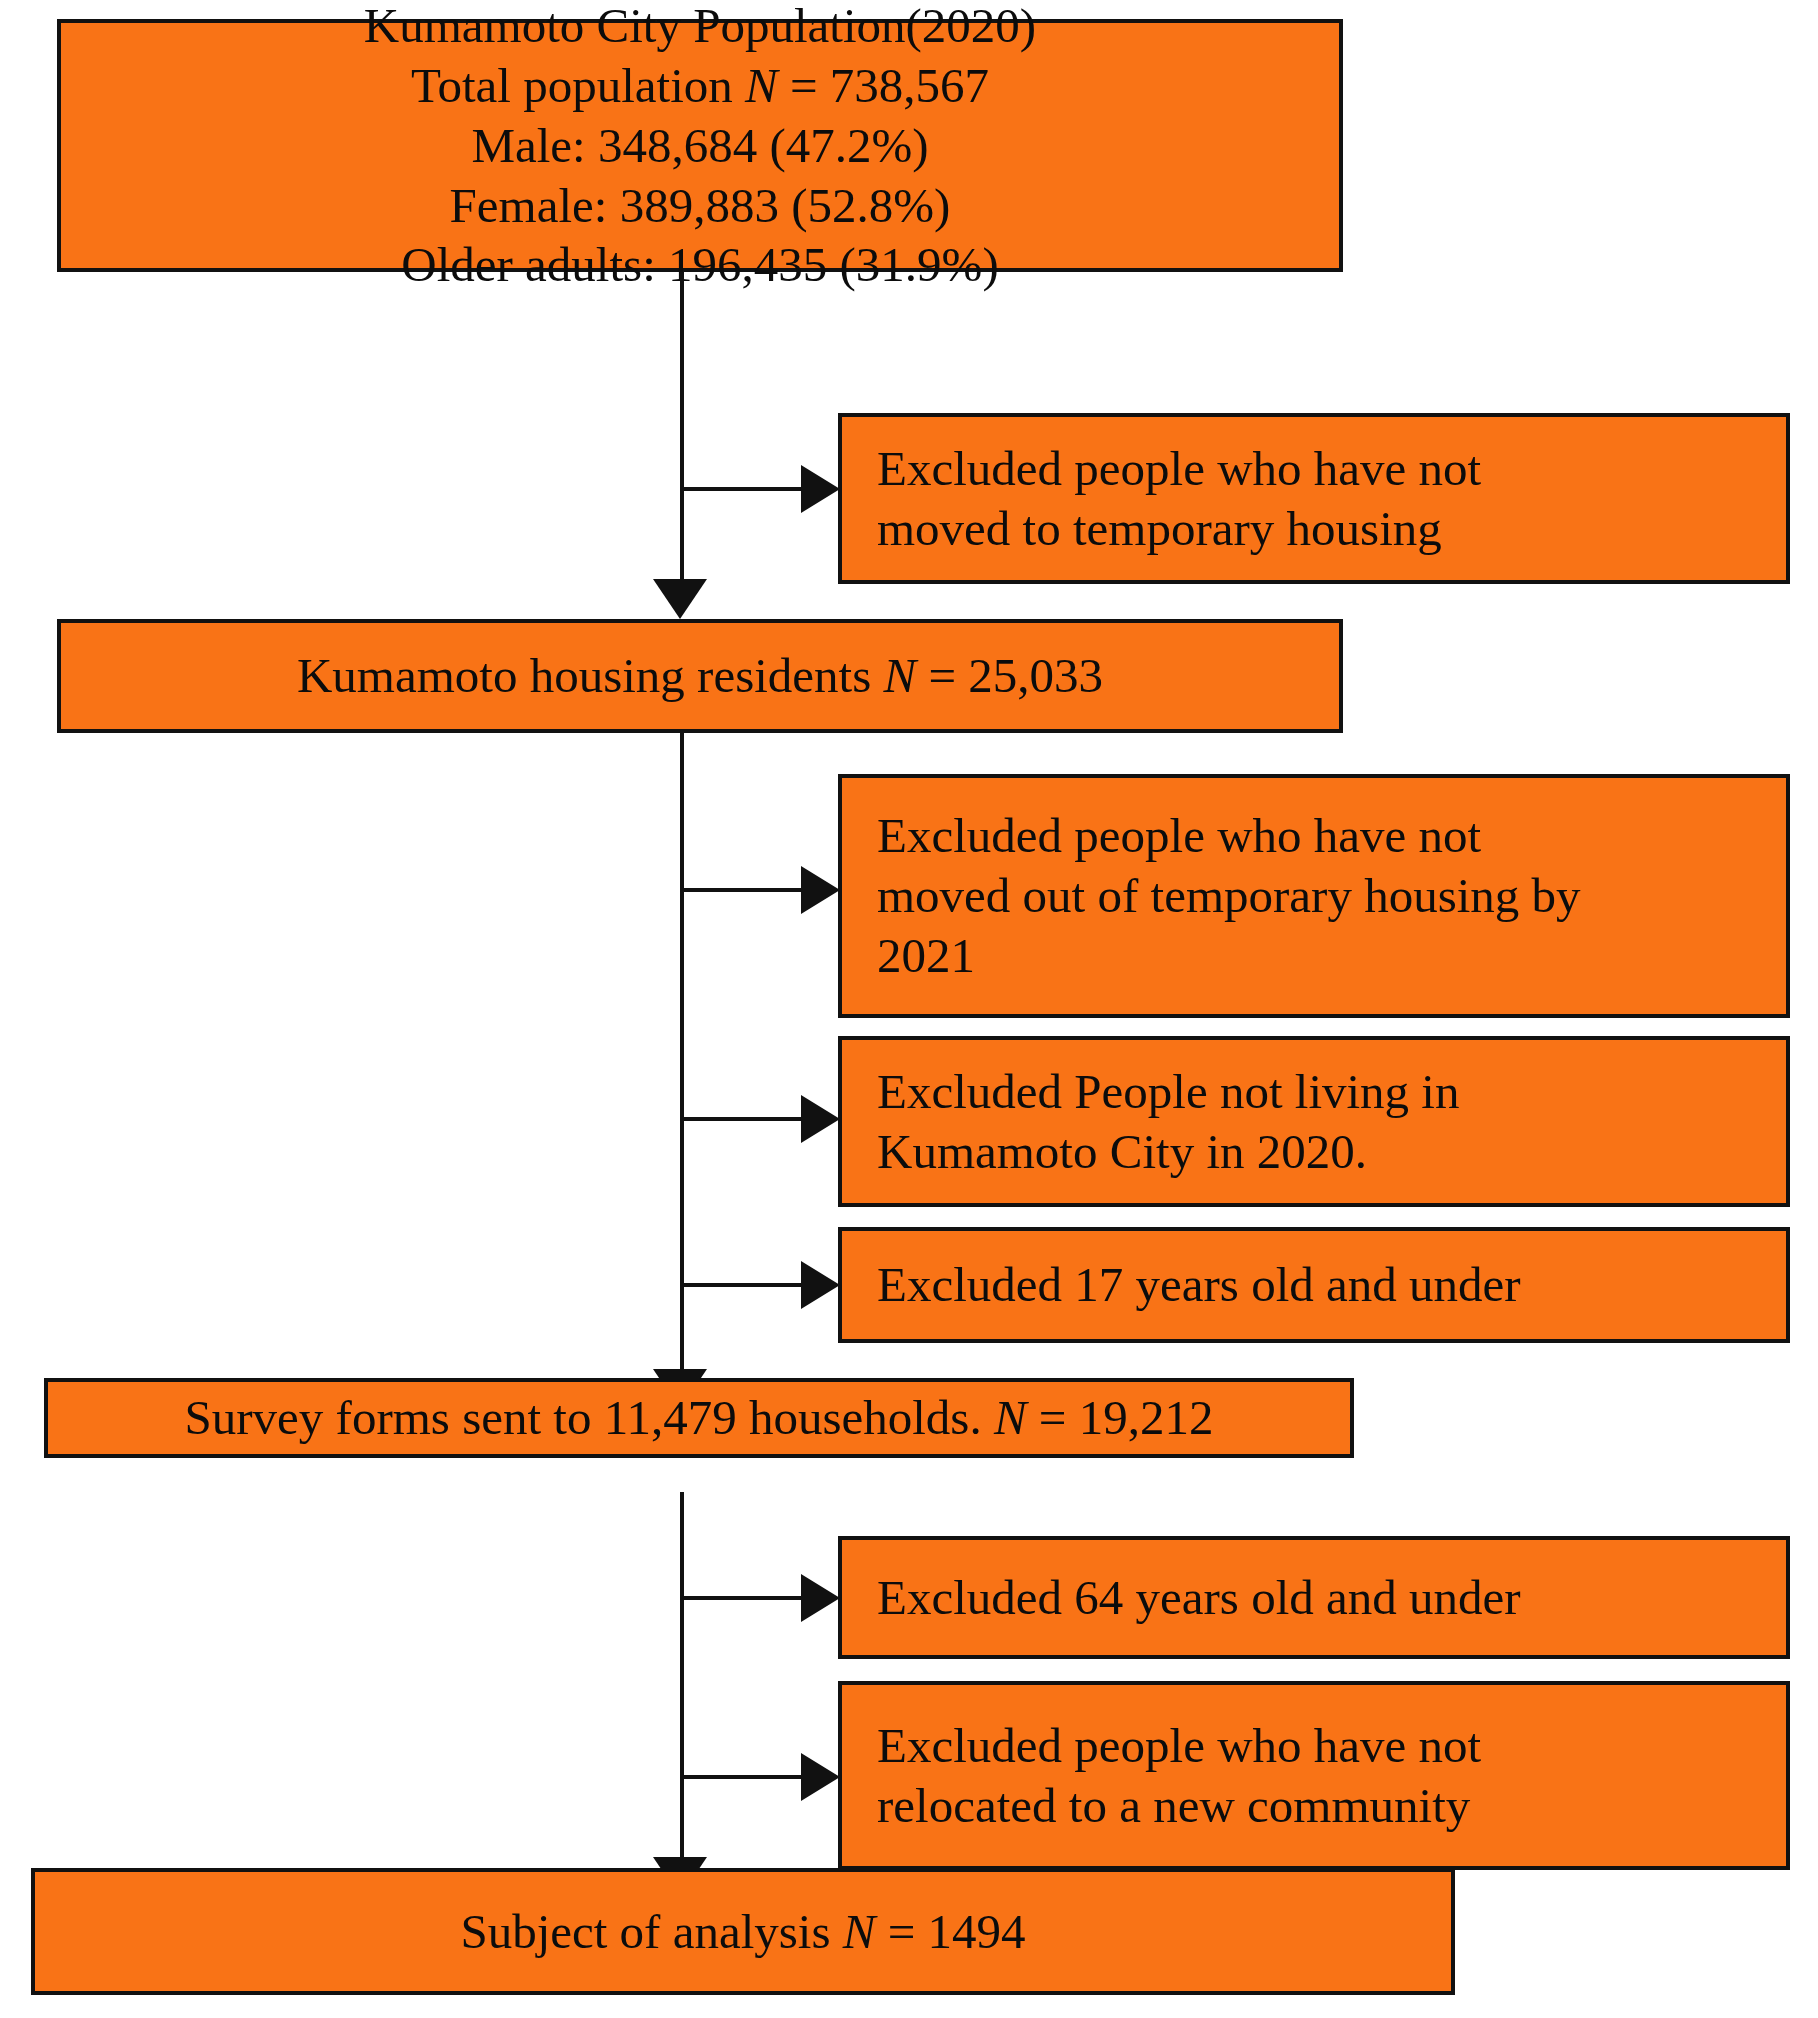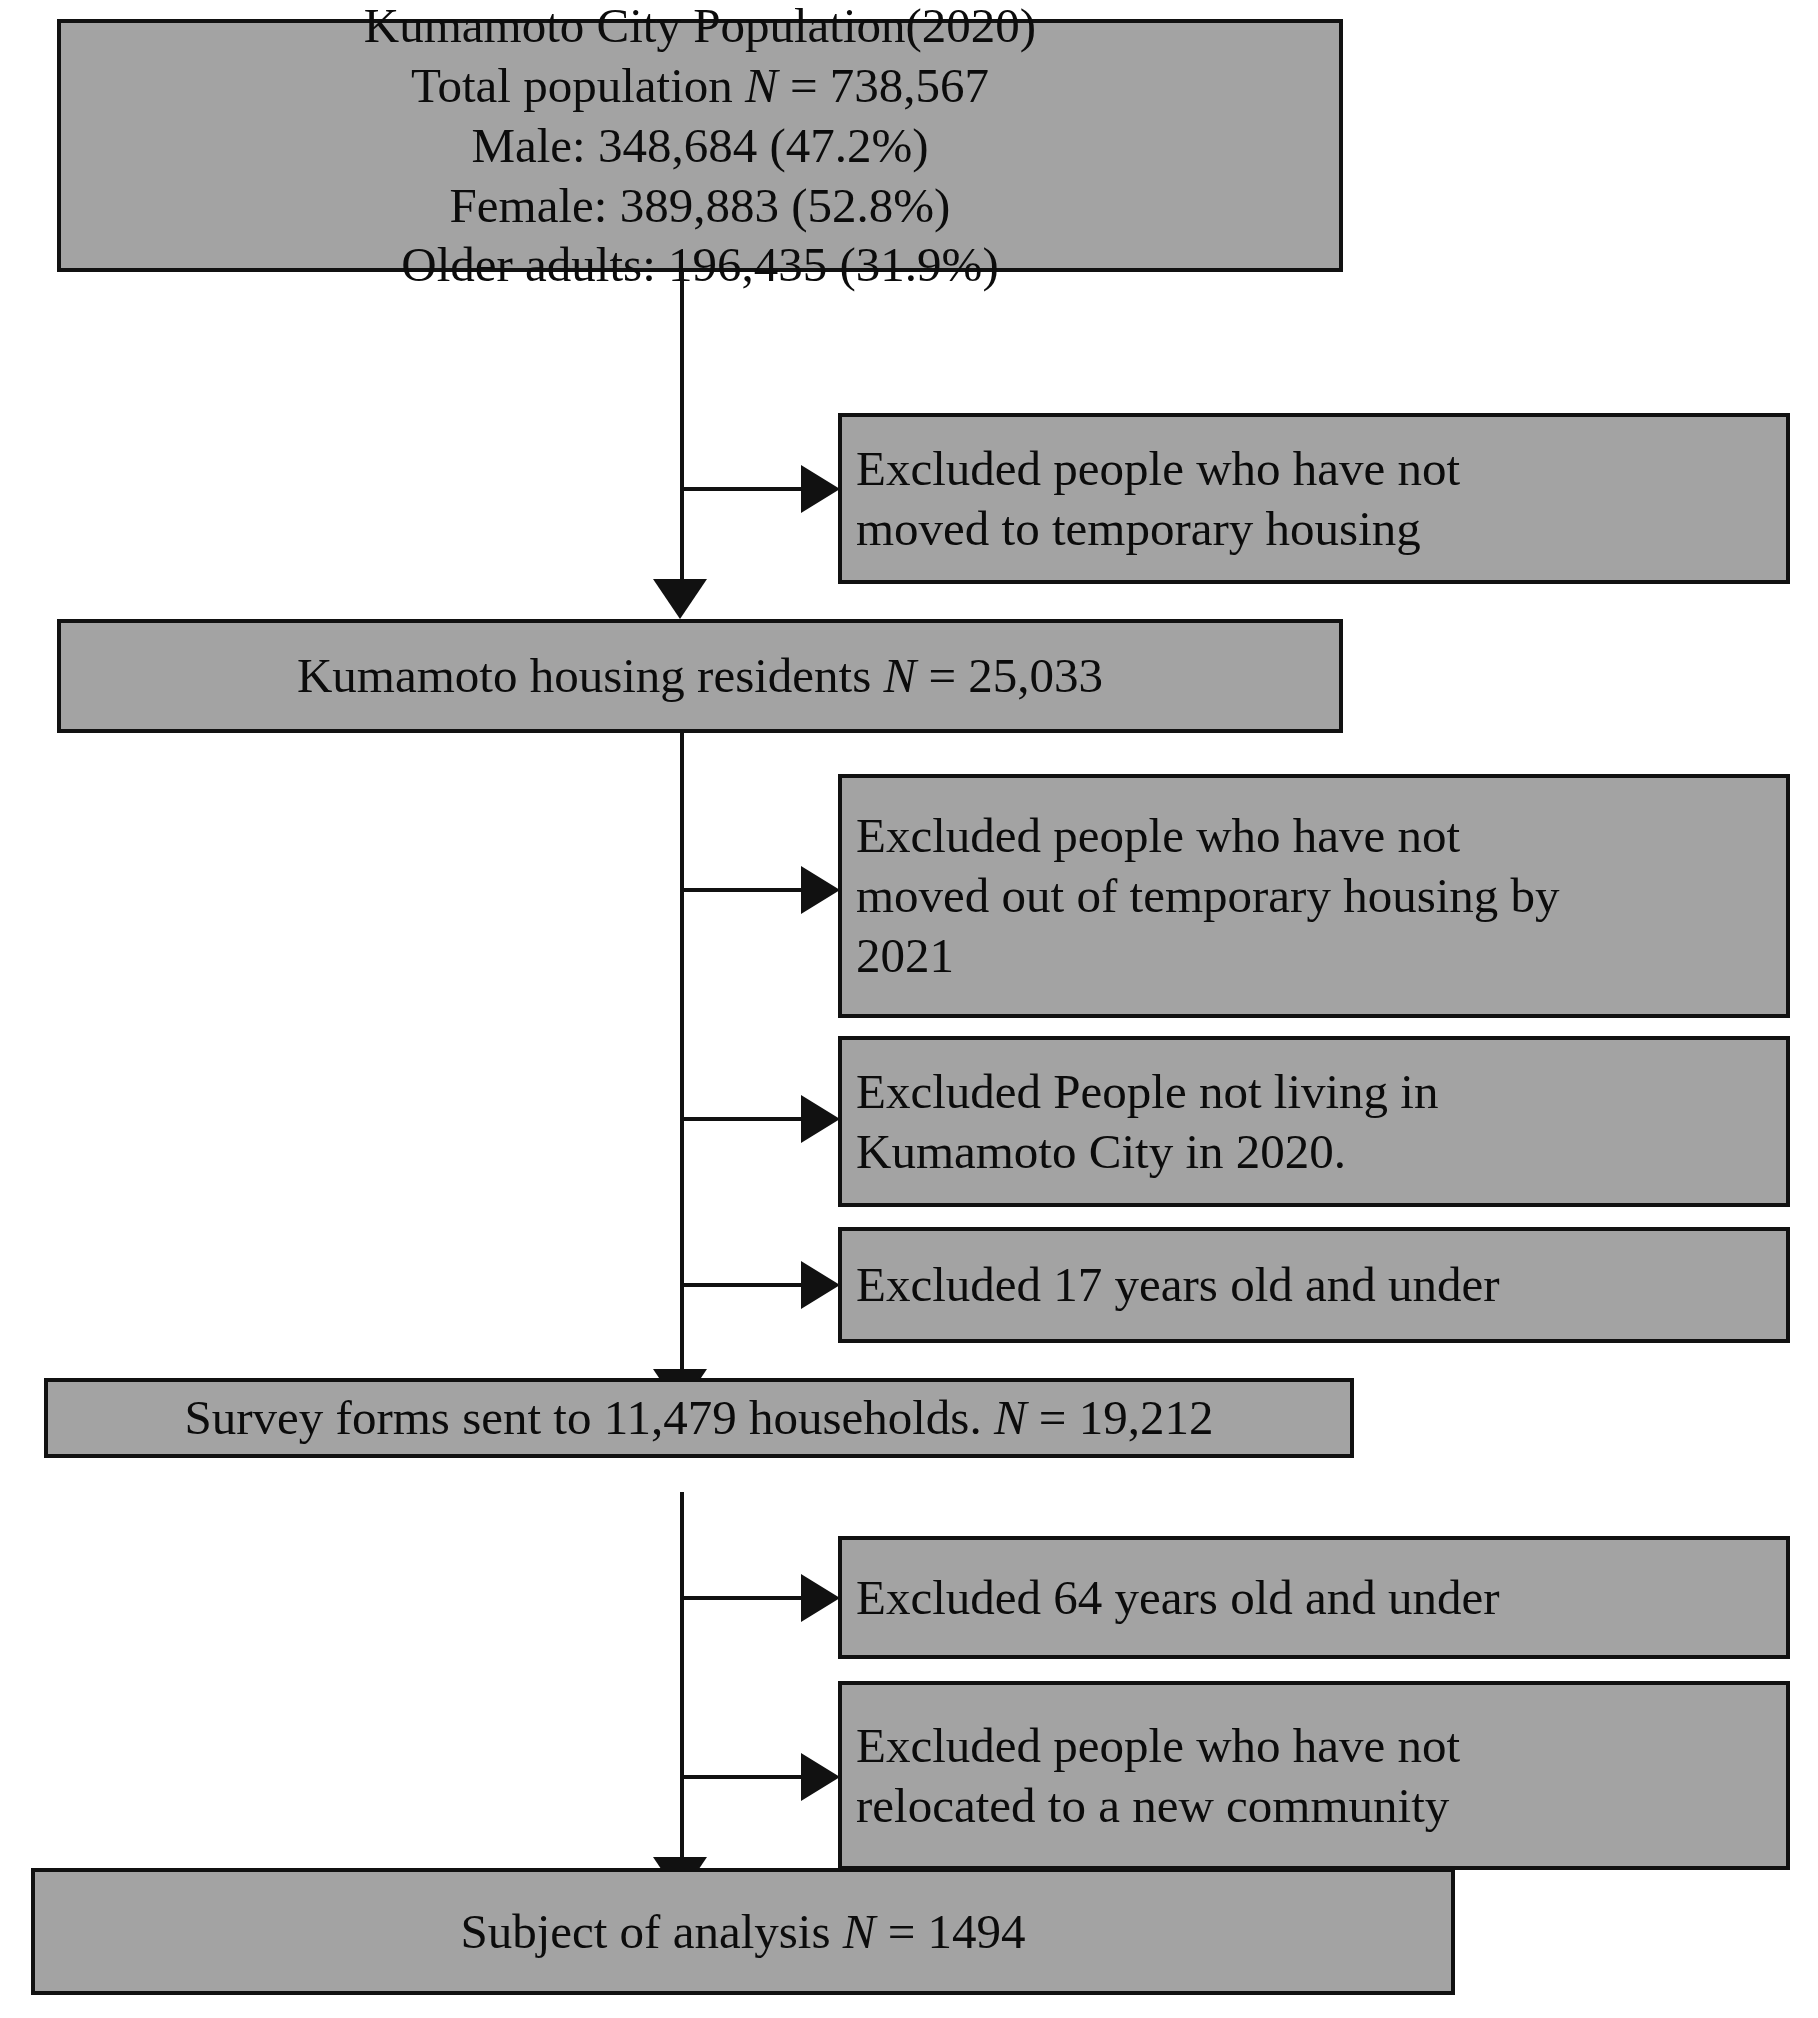--- a/index.html
+++ b/index.html
@@ -12,21 +12,21 @@
     width: 1819px;
     height: 2019px;
     background: #ffffff;
     font-family: "Liberation Serif", "DejaVu Serif", serif;
     overflow: hidden;
   }
   .box {
     position: absolute;
     box-sizing: border-box;
     border: 4.4px solid #111111;
-    background: #a3a3a3;
+    background: #f97316;
     display: flex;
     flex-direction: column;
     justify-content: center;
     color: #0c0c0c;
   }
   .box.center  { align-items: center;  text-align: center; }
   .box.left    { align-items: flex-start; text-align: left; }
   .line {
     position: absolute;
     margin: 0;
@@ -58,21 +58,21 @@
     border-left: 39px solid #111111;
   }
   .arrow-down {
     position: absolute;
     width: 0;
     height: 0;
     border-left: 27px solid transparent;
     border-right: 27px solid transparent;
     border-top: 40px solid #111111;
   }
-  .pad-l { padding-left: 14px; padding-right: 23px; }
+  .pad-l { padding-left: 35px; padding-right: 23px; }
 </style>
 </head>
 <body>
 
 <div id="figure">
 
   <div class="box center" style="left:57px; top:19.3px; width:1286px; height:253px;">
     <div class="line">Kumamoto City Population(2020)</div>
     <div class="line">
       <span>Total population</span>

